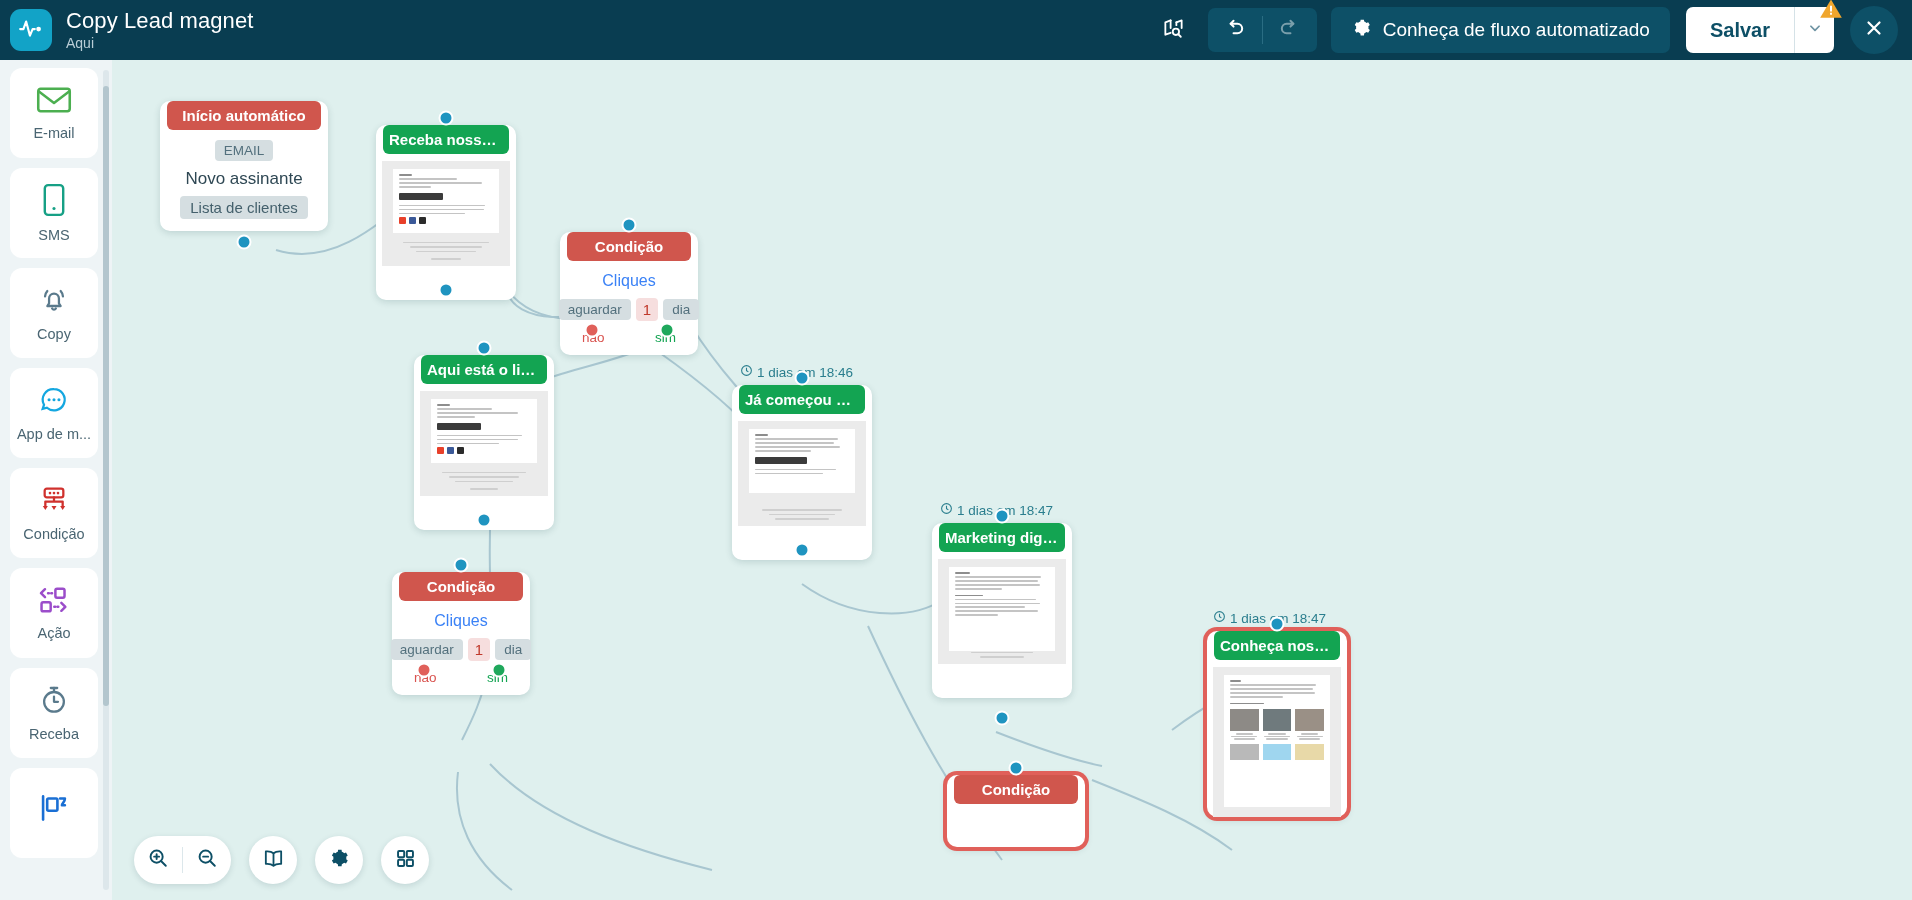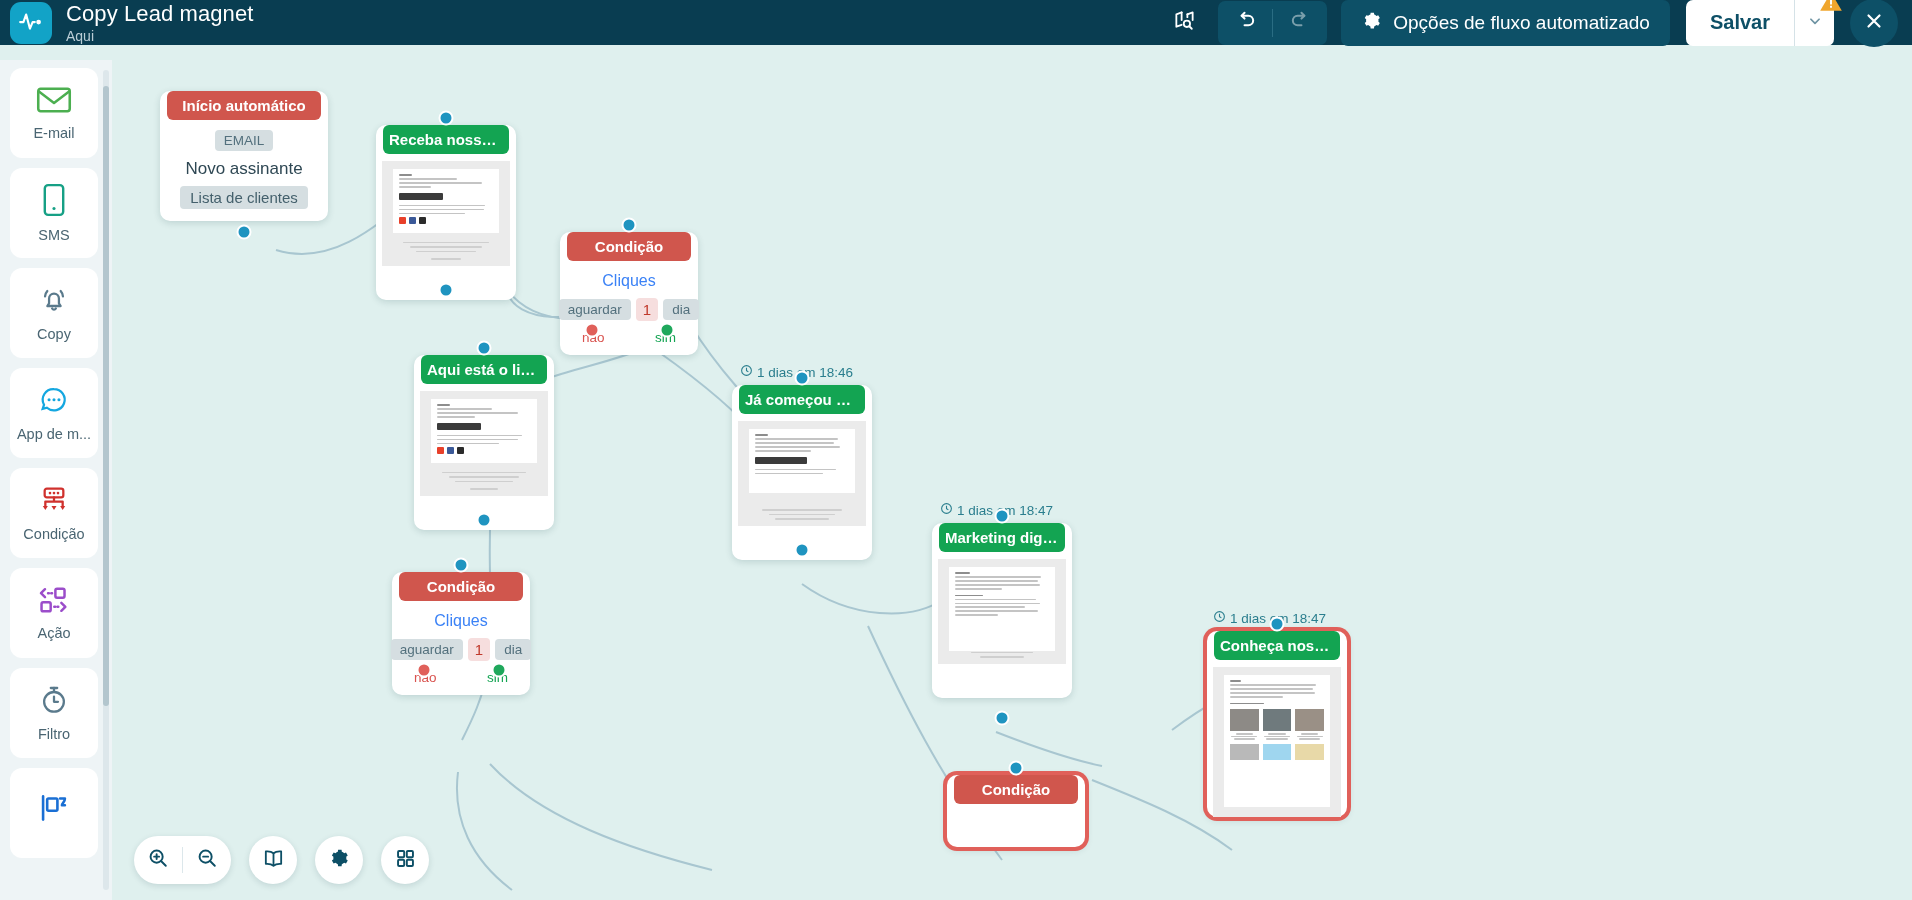--- a/index.html
+++ b/index.html
@@ -6,21 +6,21 @@
   html, body {
     width: 1912px; height: 900px;
     overflow: hidden;
     font-family: "Liberation Sans", sans-serif;
     background: #dff0ee;
   }
 
   
   .header {
     position: absolute; top: 0; left: 0;
-    width: 1912px; height: 45px;
+    width: 1912px; height: 60px;
     background: #093d51;
     display: flex; align-items: center;
     z-index: 50;
   }
   .app-logo {
     width: 42px; height: 42px; margin-left: 10px;
     border-radius: 11px; background: #12a3c7;
     display: flex; align-items: center; justify-content: center;
     flex: none;
   }
@@ -238,21 +238,21 @@
       </div>
     </div>
 
     <div class="opt-btn">
       <span>
         <svg width="21" height="21" viewBox="0 0 24 24" fill="#ffffff">
           <path d="M12 8.4a3.6 3.6 0 1 0 0 7.2 3.6 3.6 0 0 0 0-7.2zm0 5.6a2 2 0 1 1 0-4 2 2 0 0 1 0 4z"></path>
           <path d="M20 12c0-.5-.05-1-.14-1.47l1.67-1.3-1.9-3.3-2 .8a8 8 0 0 0-2.55-1.48L14.8 3h-3.8l-.29 2.25A8 8 0 0 0 8.17 6.7l-2-.8-1.9 3.3 1.66 1.3a8.2 8.2 0 0 0 0 2.94l-1.67 1.3 1.9 3.3 2-.8a8 8 0 0 0 2.55 1.48L11 21h3.8l.29-2.25a8 8 0 0 0 2.54-1.48l2 .8 1.9-3.3-1.67-1.3c.1-.47.14-.97.14-1.47z"></path>
         </svg>
       </span>
-      <span>Opções de fluxo automatizado</span>
+      <span>Conheça de fluxo automatizado</span>
     </div>
 
     <div class="save-group">
       <div class="save-btn">Salvar</div>
       <div class="save-caret">
         <span>
           <svg width="14" height="14" viewBox="0 0 24 24" fill="none" stroke="#6f94a3" stroke-width="3" stroke-linecap="round" stroke-linejoin="round">
               <path d="M5 9l7 7 7-7"></path>
             </svg>
         </span>
@@ -354,21 +354,21 @@
 
     <div class="sb-item">
       <span>
         <svg width="32" height="32" viewBox="0 0 24 24" fill="none" stroke="#5a7a8c" stroke-width="1.7" stroke-linecap="round" stroke-linejoin="round">
           <circle cx="12" cy="13.4" r="7.4"></circle>
             <path d="M12 9.4v4h3"></path>
             <path d="M9.6 3h4.8"></path>
             <path d="M12 3v2.9"></path>
         </svg>
       </span>
-      <span class="sb-label">Filtro</span>
+      <span class="sb-label">Receba</span>
     </div>
 
     <div class="sb-item">
       <span>
         <svg width="34" height="30" viewBox="0 0 24 22" fill="none" stroke="#1a6fd4" stroke-width="1.9" stroke-linecap="round" stroke-linejoin="round">
           <path d="M4 2.5v17"></path>
             <rect x="7" y="4" width="7.5" height="9" rx="1"></rect>
           <path d="M16.5 4h3.5c0 3-2.2 3.2-2.2 5h2.2"></path>
         </svg>
       </span>
@@ -399,21 +399,21 @@
       <path d="M690,524 C740,560 800,560 830,540"></path>
       <path d="M830,540 C856,524 870,512 884,494"></path>
       <path d="M756,566 C790,640 830,720 890,800"></path>
       <path d="M884,672 C930,690 960,700 990,706"></path>
       <path d="M1060,670 C1100,640 1140,620 1180,608"></path>
       <path d="M1108,668 C1140,690 1170,700 1190,706"></path>
       <path d="M980,720 C1030,740 1080,760 1120,790"></path>
     </g>
   </svg>
 
-  <div class="node" style="left:48px; top:24px;">
+  <div class="node" style="left:48px; top:34px;">
     <div class="card start-card">
       <div class="node-head head-red">Início automático</div>
       <div class="start-body">
         <span class="chip">EMAIL</span>
         <div class="start-main">Novo assinante</div>
         <span class="chip chip-lg">Lista de clientes</span>
       </div>
     </div>
     <div class="port port-blue" style="left:84px; top:148px;"></div>
   </div>

